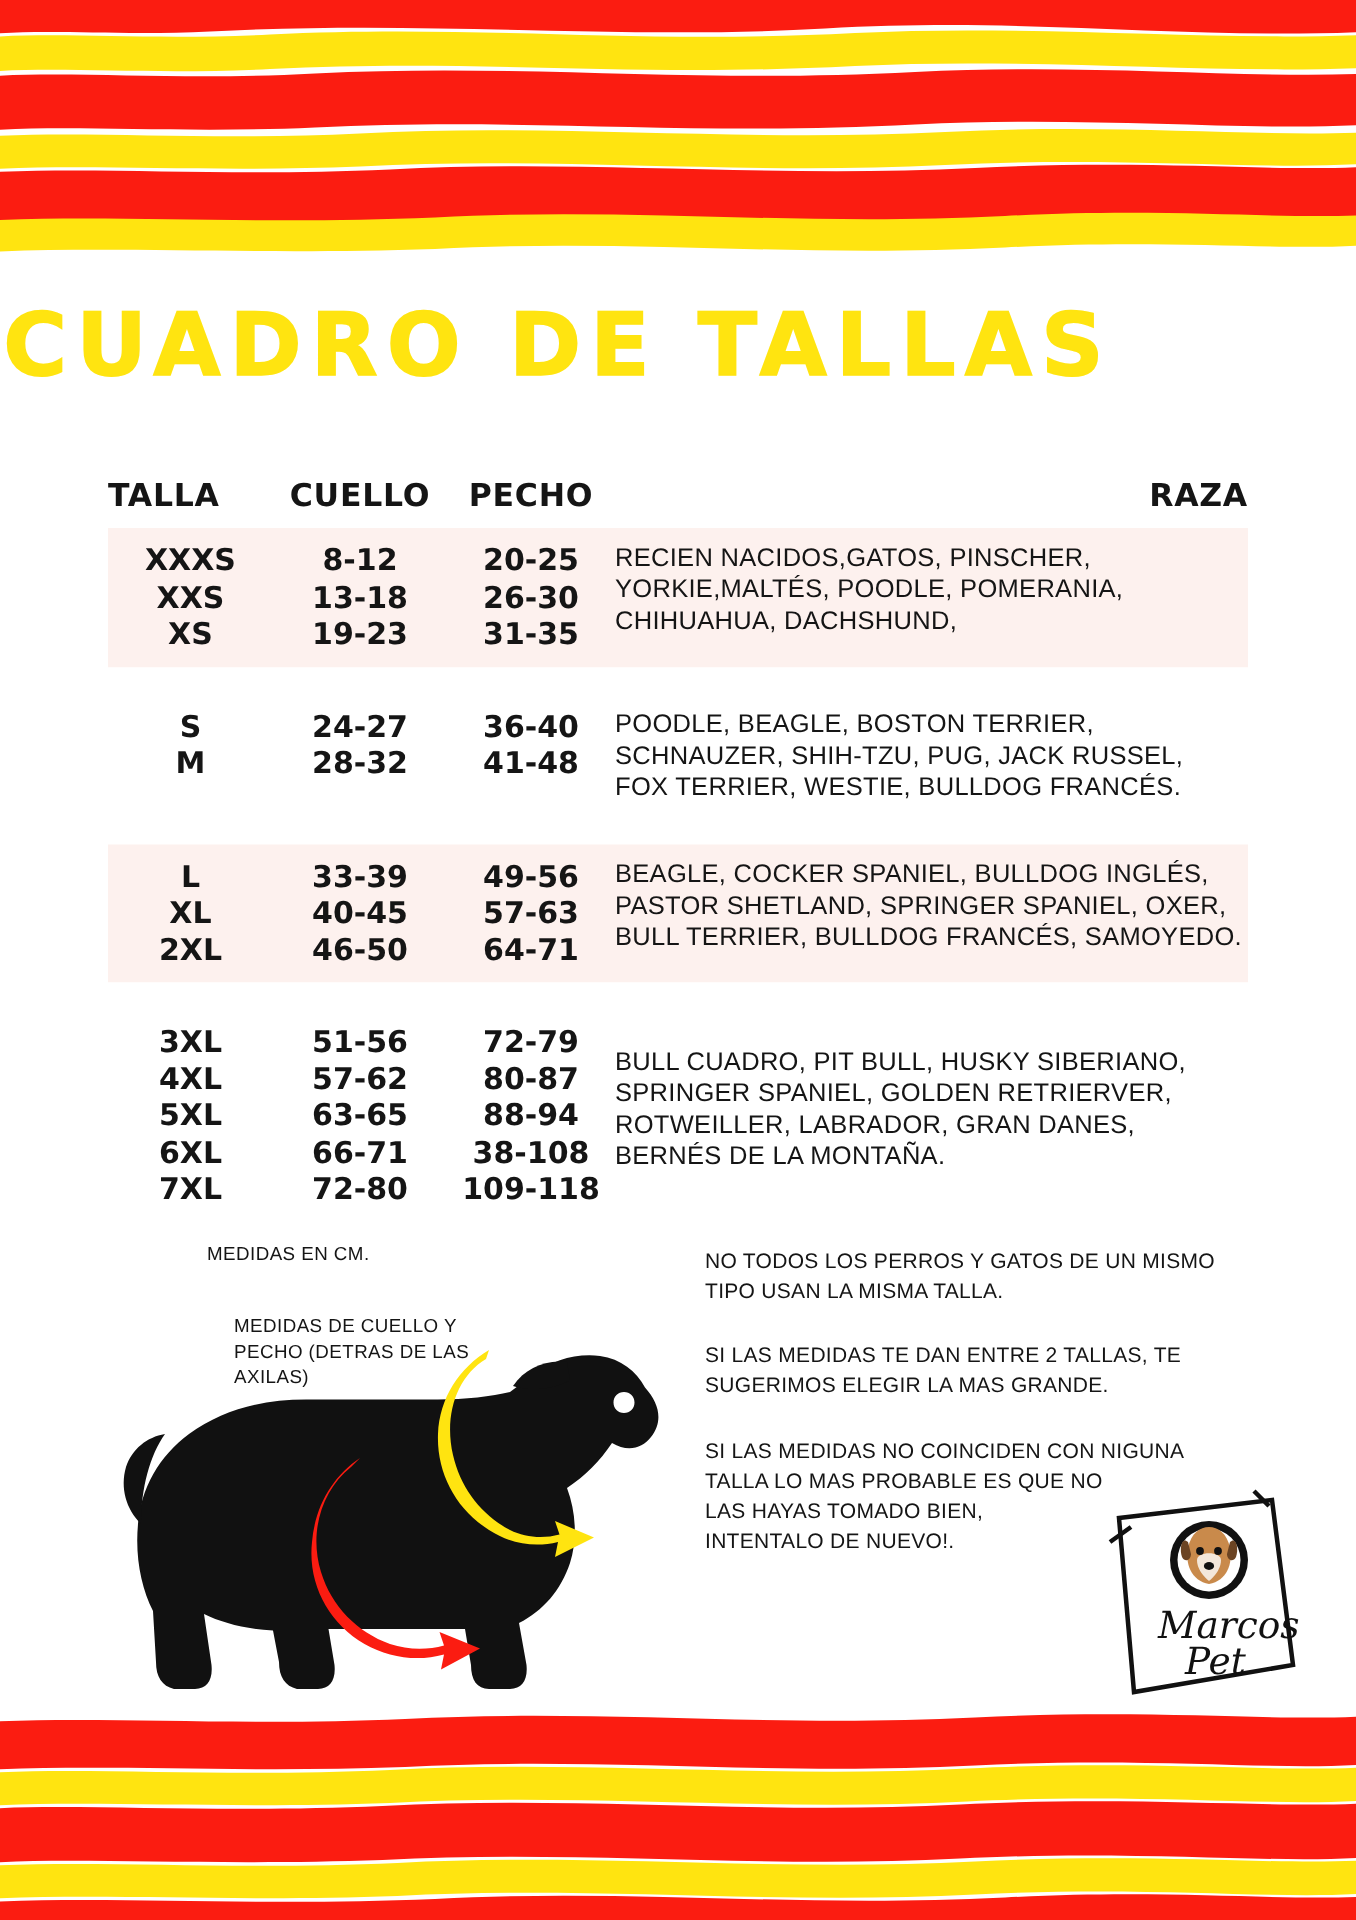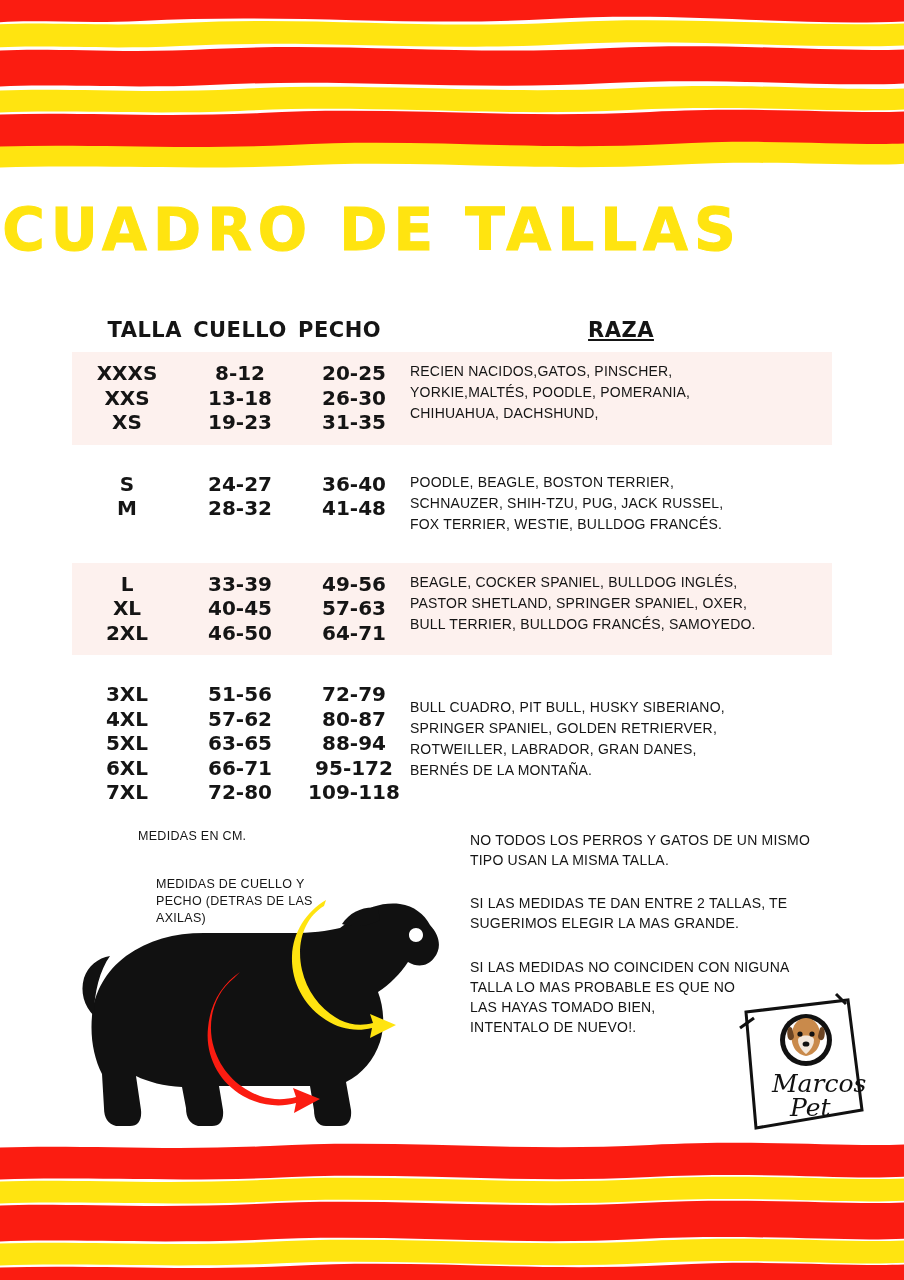--- a/index.html
+++ b/index.html
@@ -55,41 +55,41 @@
     table-layout: fixed;
   }
   table.sizes th {
     font-family: "DejaVu Sans", sans-serif;
     font-weight: bold;
     font-size: 21px;
     color: #151515;
     padding: 0 0 10px 0;
     letter-spacing: .5px;
   }
-  th.c-talla { width: 110px; text-align: right; }
+  th.c-talla { width: 110px; text-align: left; }
   th.c-cuello { width: 116px; text-align: center; }
-  th.c-pecho { width: 112px; text-align: left; }
-  th.c-raza { width: 422px; text-align: center; text-decoration: underline; }
+  th.c-pecho { width: 112px; text-align: center; }
+  th.c-raza { width: 422px; text-align: right; }
 
   tbody.group td {
     vertical-align: top;
     padding: 0;
   }
   tbody.group.shade td { background: #fdf1ee; }
 
   td.talla, td.cuello, td.pecho {
     text-align: center;
     font-size: 20px;
     line-height: 24.5px;
     font-family: "DejaVu Sans", sans-serif;
     font-weight: bold;
   }
   td.cuello, td.pecho { font-weight: bold; }
   td.raza {
-    font-size: 14px;
+    font-size: 17px;
     line-height: 21px;
     padding-left: 14px;
     letter-spacing: .2px;
   }
   .cell-lines div { white-space: pre; }
   .spacer-row td { height: 16px; background: #ffffff !important; }
 
   .g-inner { padding: 9px 0 10px 0; }
 
   
@@ -288,21 +288,21 @@
             <div>63-65</div>
             <div>66-71</div>
             <div>72-80</div>
           </div>
         </td>
         <td class="pecho">
           <div class="g-inner cell-lines">
             <div>72-79</div>
             <div>80-87</div>
             <div>88-94</div>
-            <div>95-172</div>
+            <div>38-108</div>
             <div>109-118</div>
           </div>
         </td>
         <td class="raza">
           <div class="g-inner cell-lines" style="padding-top:24px">
             <div>BULL CUADRO, PIT BULL, HUSKY SIBERIANO,</div>
             <div>SPRINGER SPANIEL, GOLDEN RETRIERVER,</div>
             <div>ROTWEILLER, LABRADOR, GRAN DANES,</div>
             <div>BERNÉS DE LA MONTAÑA.</div>
           </div>

